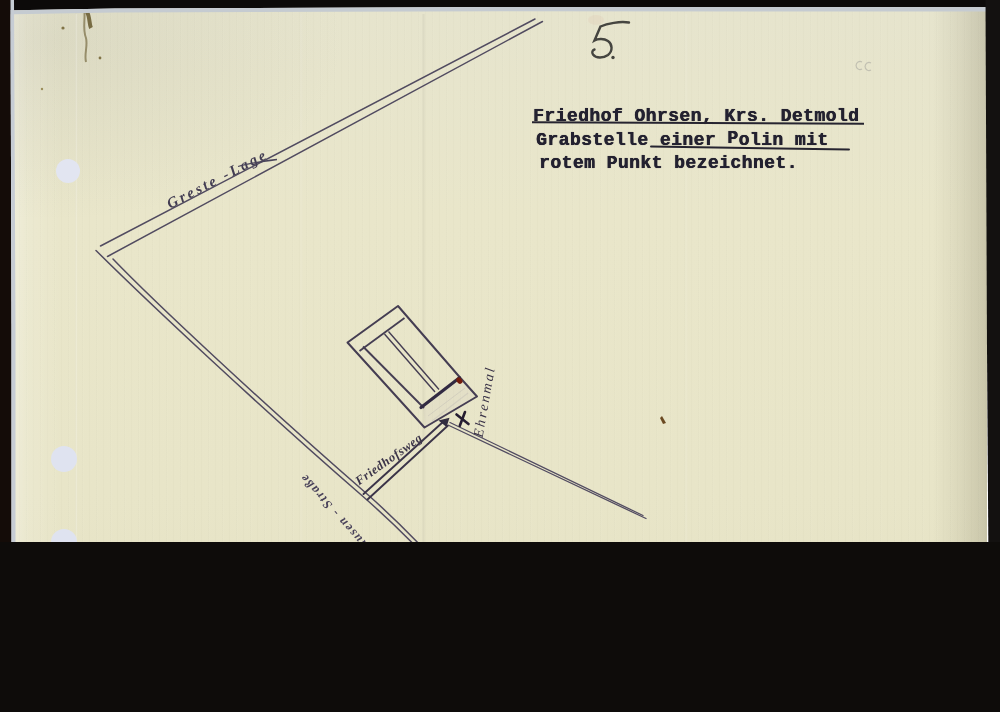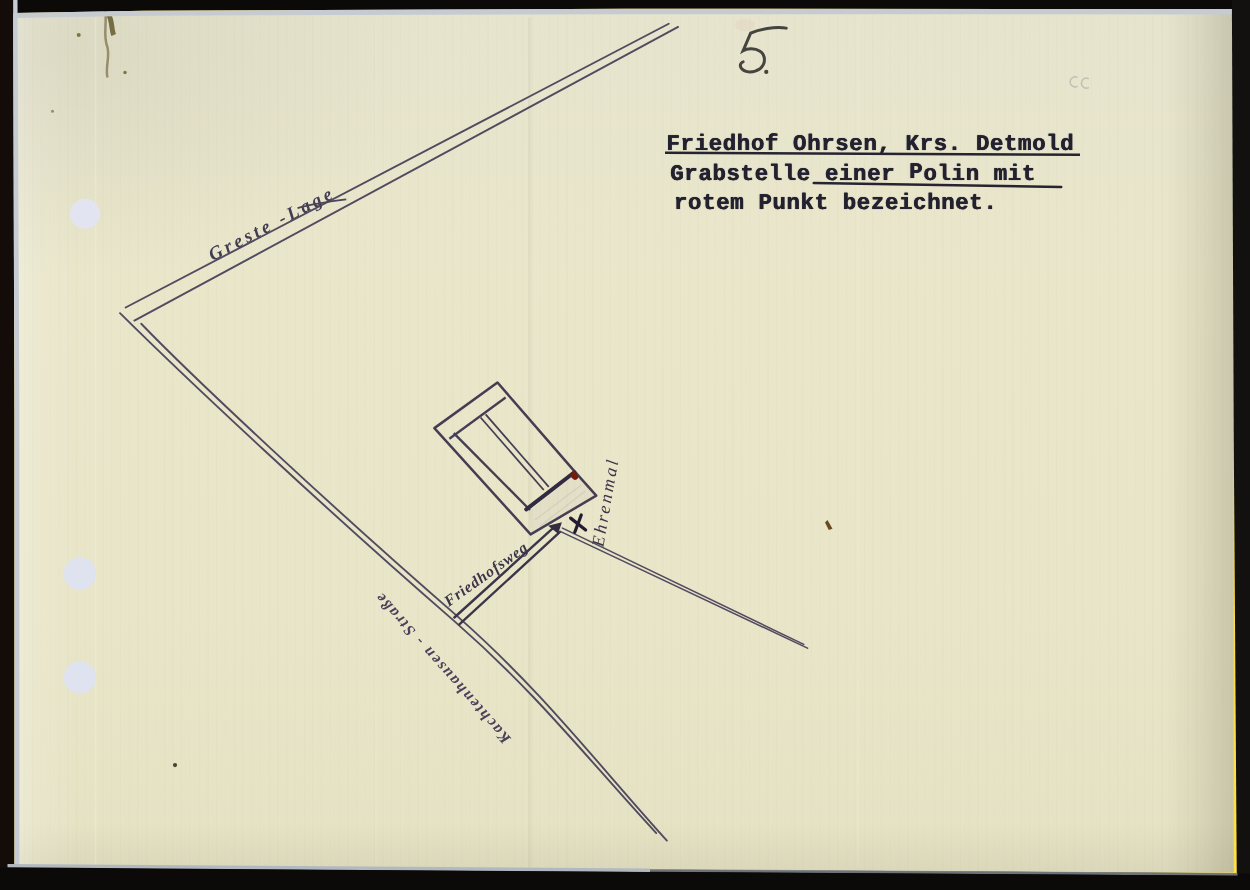--- a/index.html
+++ b/index.html
@@ -1,16 +1,16 @@
 <!DOCTYPE html>
 <html><head>
 <meta charset="utf-8">
 <style>
 html,body{margin:0;padding:0;background:#0e0c0a;}
-#scan{position:relative;width:1000px;height:712px;overflow:hidden;background:#fde047;
+#scan{position:relative;width:1000px;height:542px;overflow:hidden;background:#ffffff;
   font-family:"Liberation Sans",sans-serif;}
 #paper{position:absolute;left:12px;top:10px;width:975px;height:688px;
   background:
    radial-gradient(420px 260px at 40px 30px, rgba(120,120,105,0.10), rgba(120,120,105,0) 70%),
    linear-gradient(90deg, rgba(255,255,255,0.30) 0px, rgba(255,255,255,0.12) 16px, rgba(255,255,255,0) 50px),
    linear-gradient(270deg, rgba(110,105,80,0.25) 0px, rgba(110,105,80,0.10) 28px, rgba(110,105,80,0) 55px),
    linear-gradient(0deg, rgba(120,115,95,0.10) 0px, rgba(120,115,95,0) 40px),
    repeating-linear-gradient(90deg, rgba(95,95,60,0.024) 0px, rgba(95,95,60,0.024) 1px, rgba(0,0,0,0) 1px, rgba(0,0,0,0) 7px),
    repeating-linear-gradient(90deg, rgba(255,255,250,0.028) 0px, rgba(255,255,250,0.028) 2px, rgba(0,0,0,0) 2px, rgba(0,0,0,0) 14px),
    linear-gradient(180deg,#e6e4cd 0%,#e9e6ca 30%,#e8e5c8 70%,#e5e2c4 100%);}

